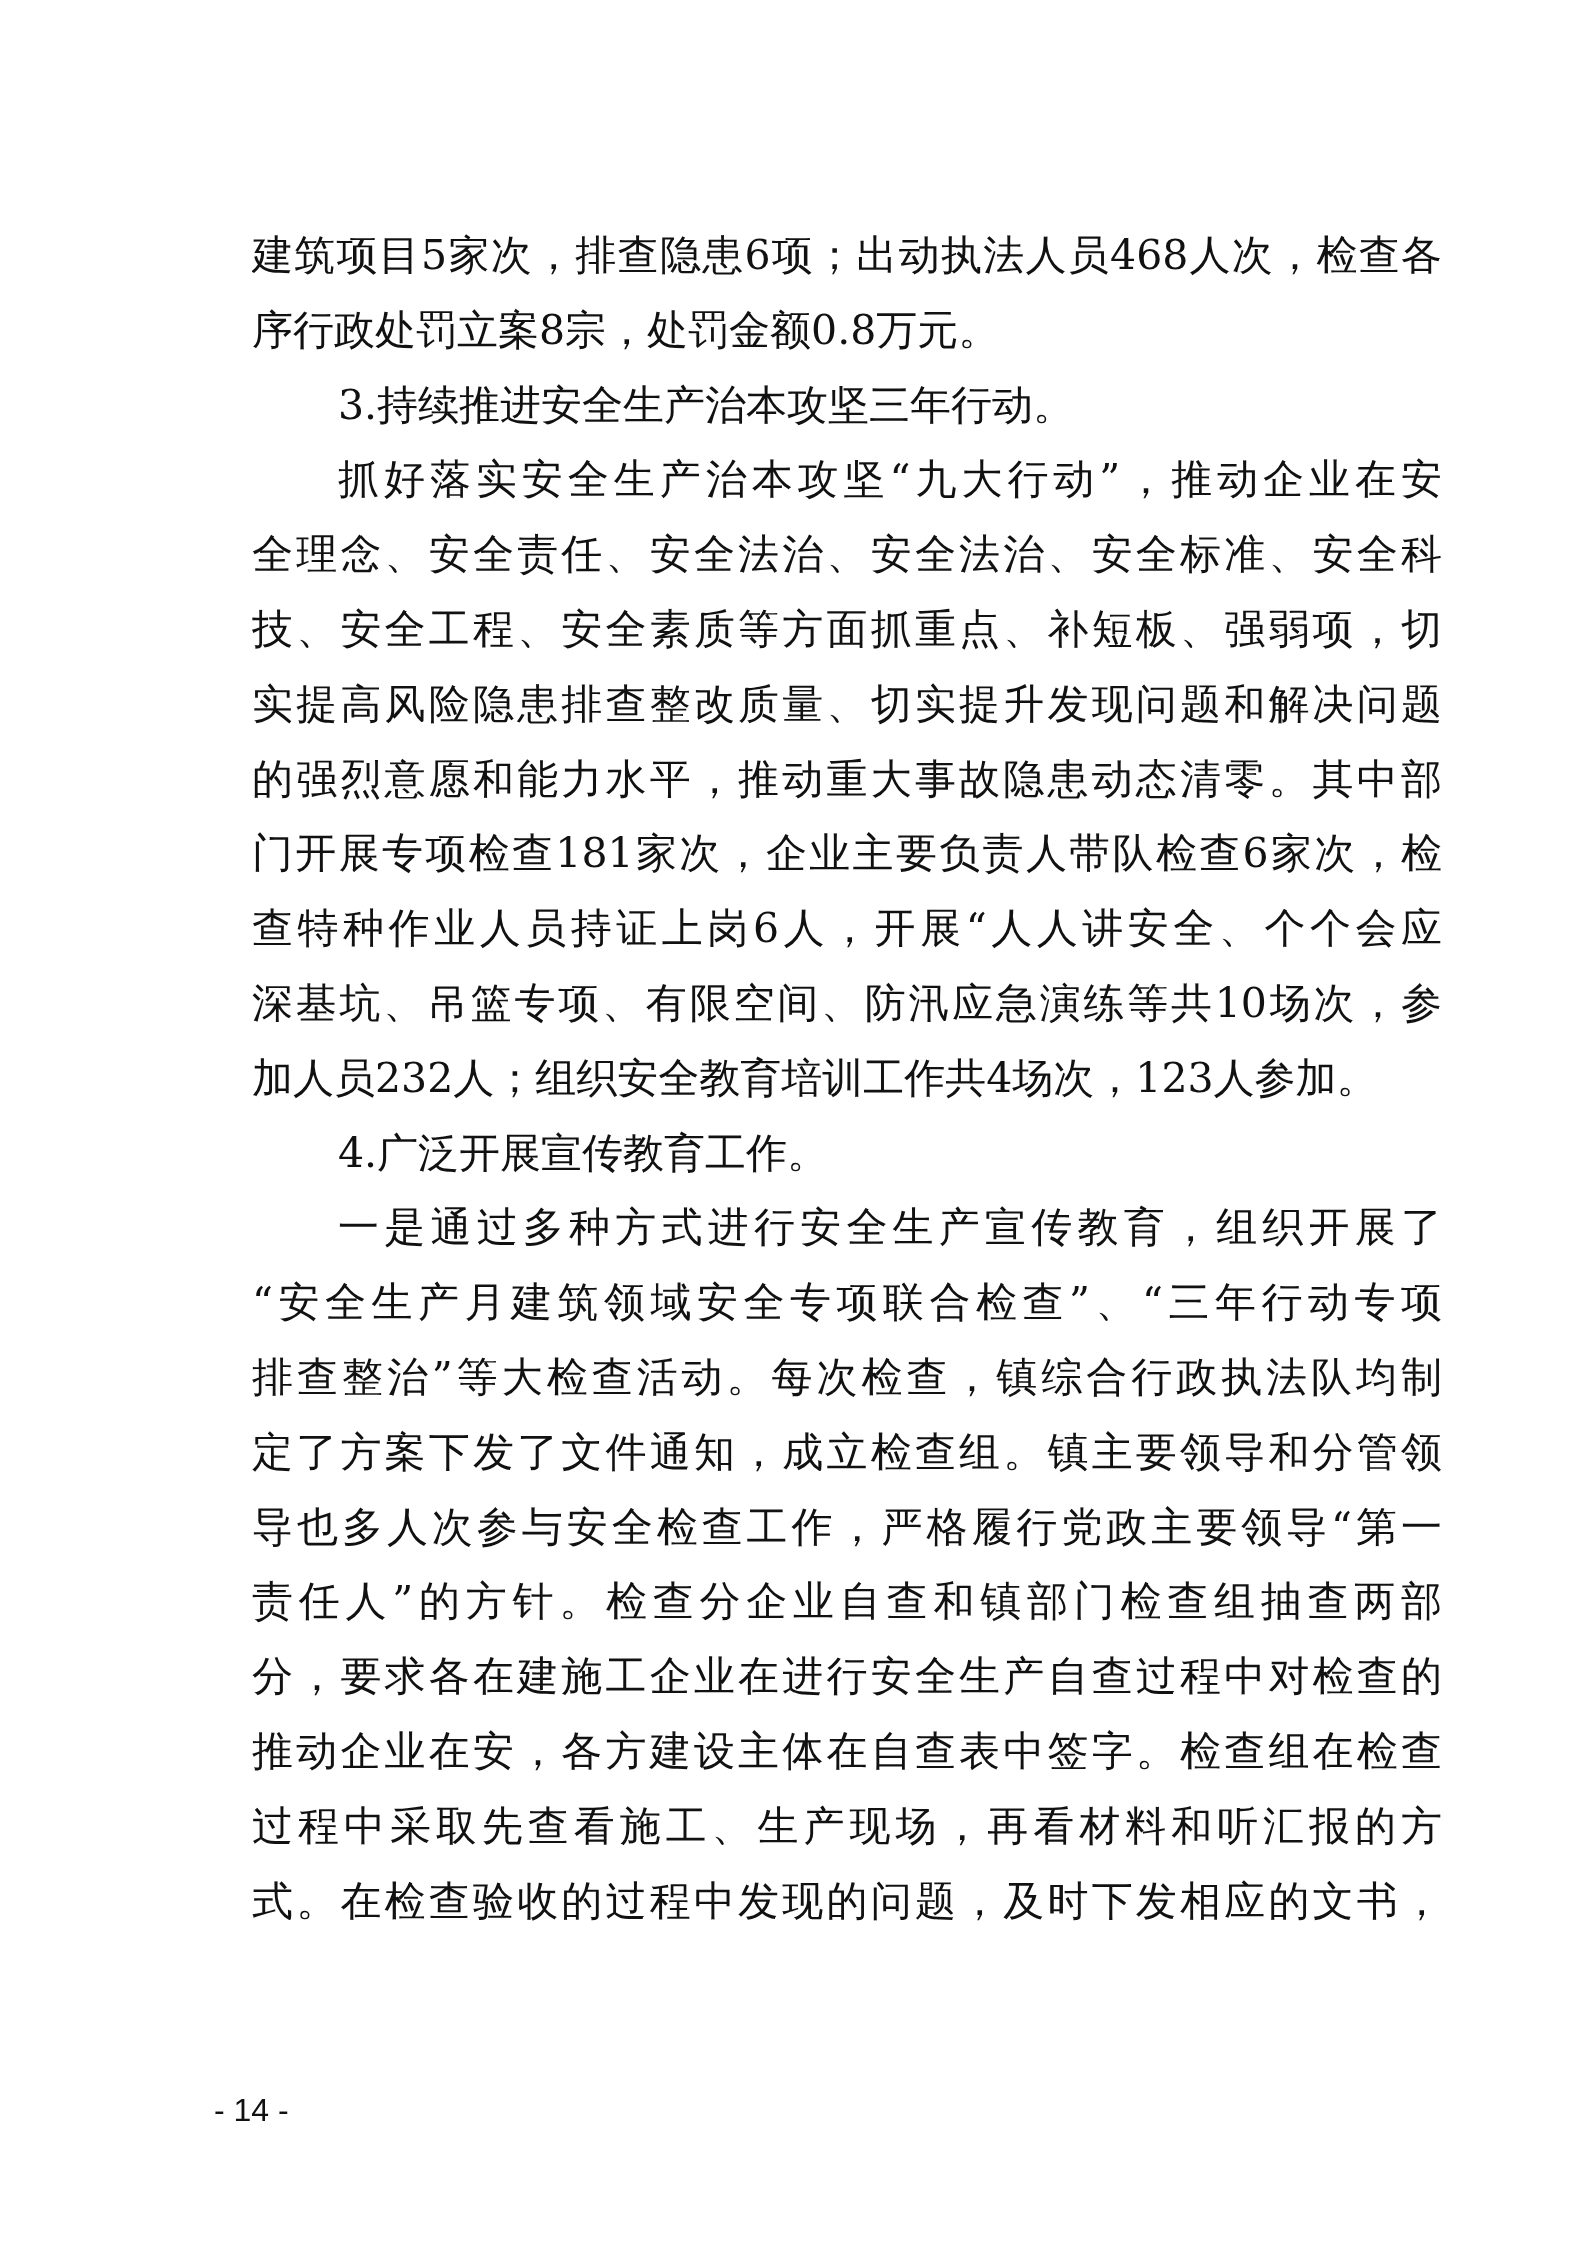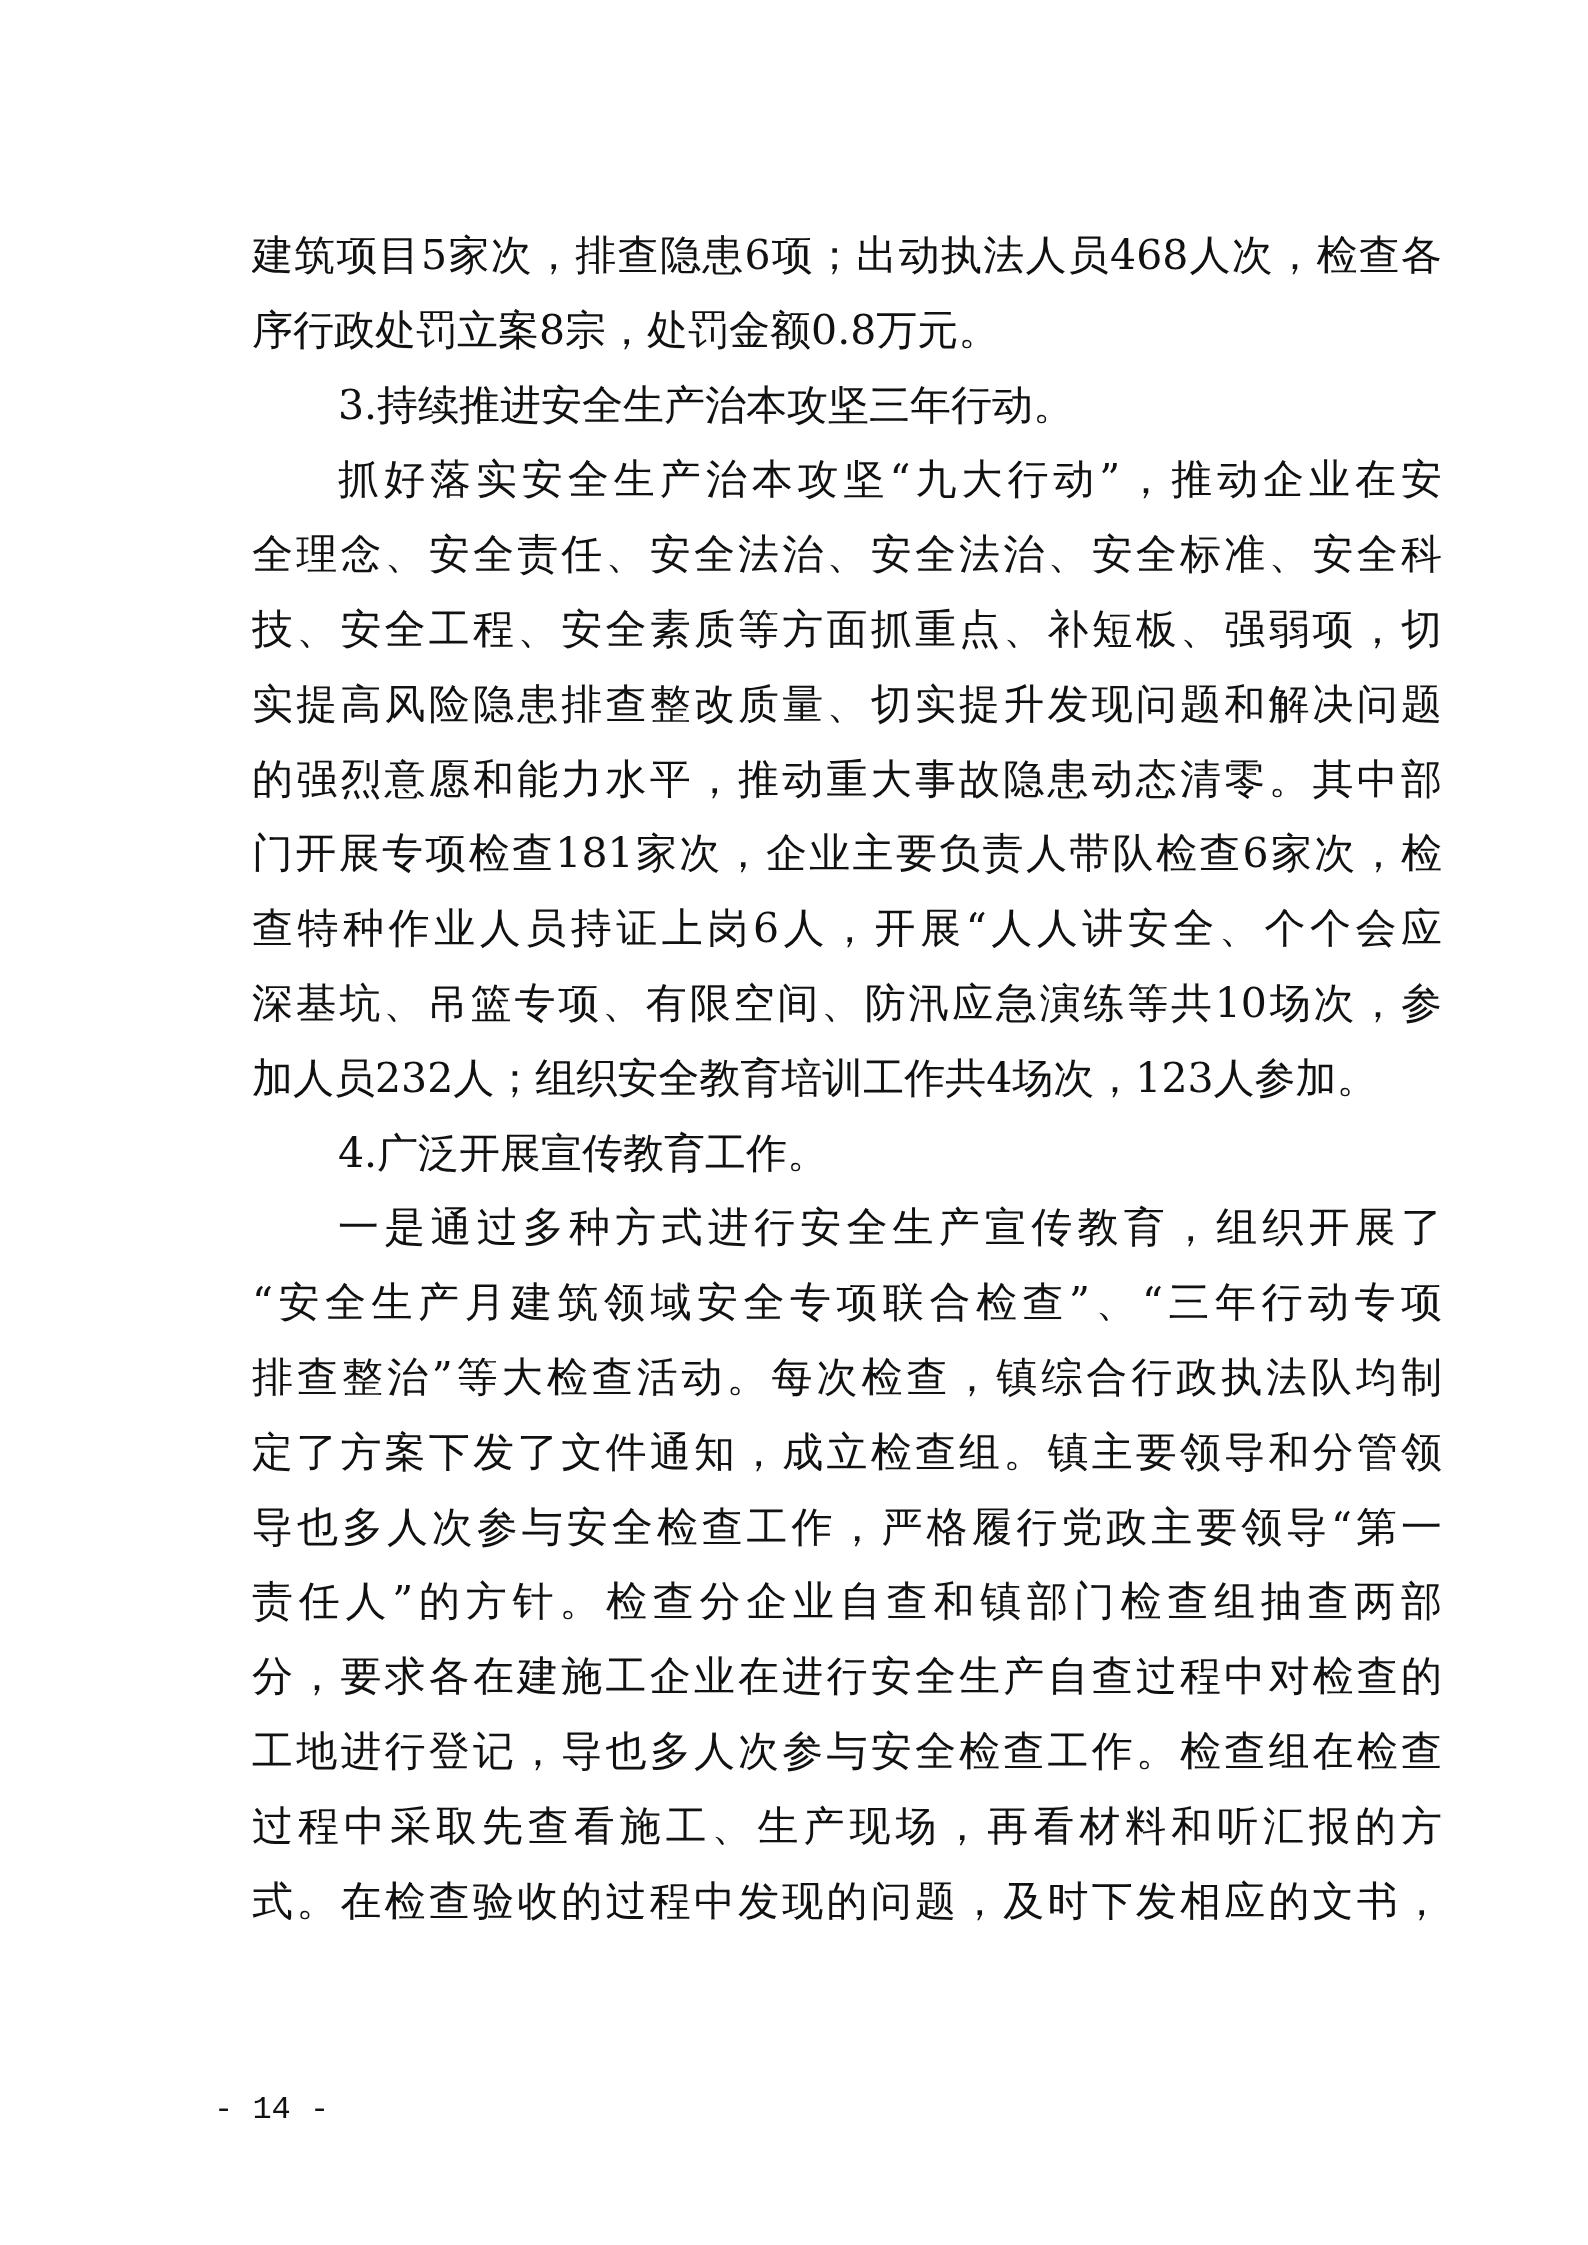--- a/index.html
+++ b/index.html
@@ -19,21 +19,21 @@
     text-align: justify;
     text-align-last: justify;
     overflow: hidden;
   }
   .line.last { text-align-last: left; }
   .line.indent { padding-left: 86px; }
   .line.heading { text-align-last: left; }
   .page-number {
     position: absolute; left: 214px; top: 2088px;
     font-size: 32px; line-height: 44px;
-    font-family: Liberation Mono, monospace;
+    font-family: Liberation Sans, sans-serif;
     white-space: pre;
   }
 </style>
 </head>
 <body>
 
 <div class="page">
   <div class="text-block">
     <div class="line">建筑项目5家次，排查隐患6项；出动执法人员468人次，检查各</div>
     <div class="line last">序行政处罚立案8宗，处罚金额0.8万元。</div>
@@ -48,18 +48,18 @@
     <div class="line">深基坑、吊篮专项、有限空间、防汛应急演练等共10场次，参</div>
     <div class="line last">加人员232人；组织安全教育培训工作共4场次，123人参加。</div>
     <div class="line indent heading">4.广泛开展宣传教育工作。</div>
     <div class="line indent">一是通过多种方式进行安全生产宣传教育，组织开展了</div>
     <div class="line">“安全生产月建筑领域安全专项联合检查”、“三年行动专项</div>
     <div class="line">排查整治”等大检查活动。每次检查，镇综合行政执法队均制</div>
     <div class="line">定了方案下发了文件通知，成立检查组。镇主要领导和分管领</div>
     <div class="line">导也多人次参与安全检查工作，严格履行党政主要领导“第一</div>
     <div class="line">责任人”的方针。检查分企业自查和镇部门检查组抽查两部</div>
     <div class="line">分，要求各在建施工企业在进行安全生产自查过程中对检查的</div>
-    <div class="line">工地进行登记，导也多人次参与安全检查工作。检查组在检查</div>
+    <div class="line">推动企业在安，各方建设主体在自查表中签字。检查组在检查</div>
     <div class="line">过程中采取先查看施工、生产现场，再看材料和听汇报的方</div>
     <div class="line">式。在检查验收的过程中发现的问题，及时下发相应的文书，</div>
   </div>
   <div class="page-number">- 14 -</div>
 </div>
 
 </body></html>

